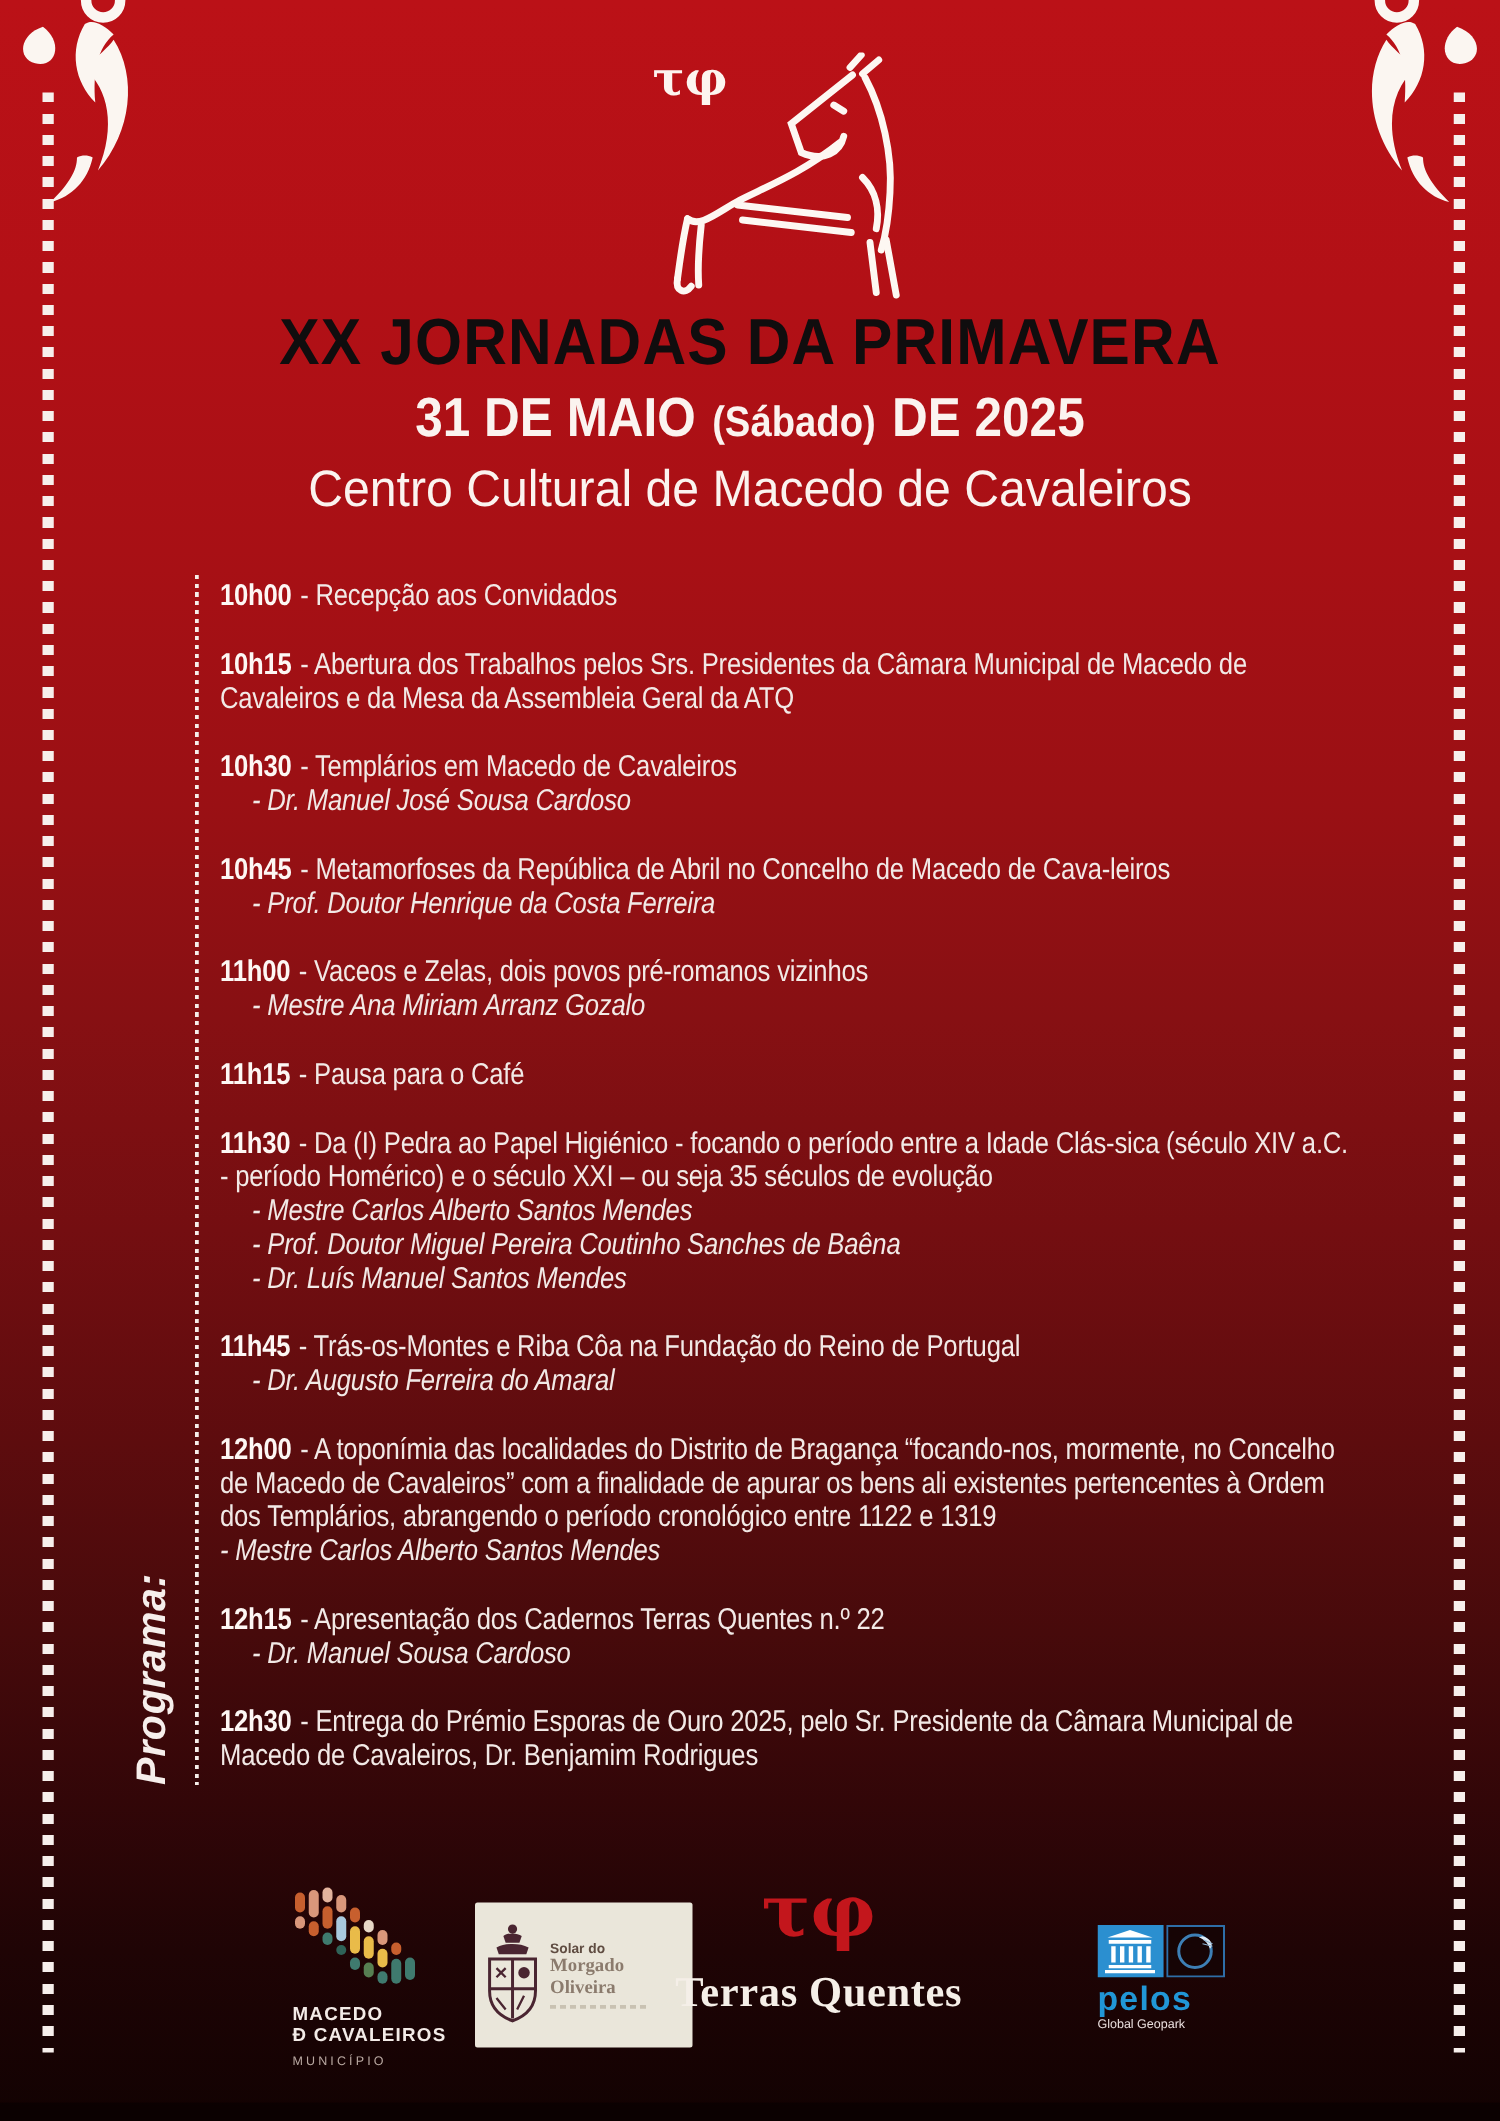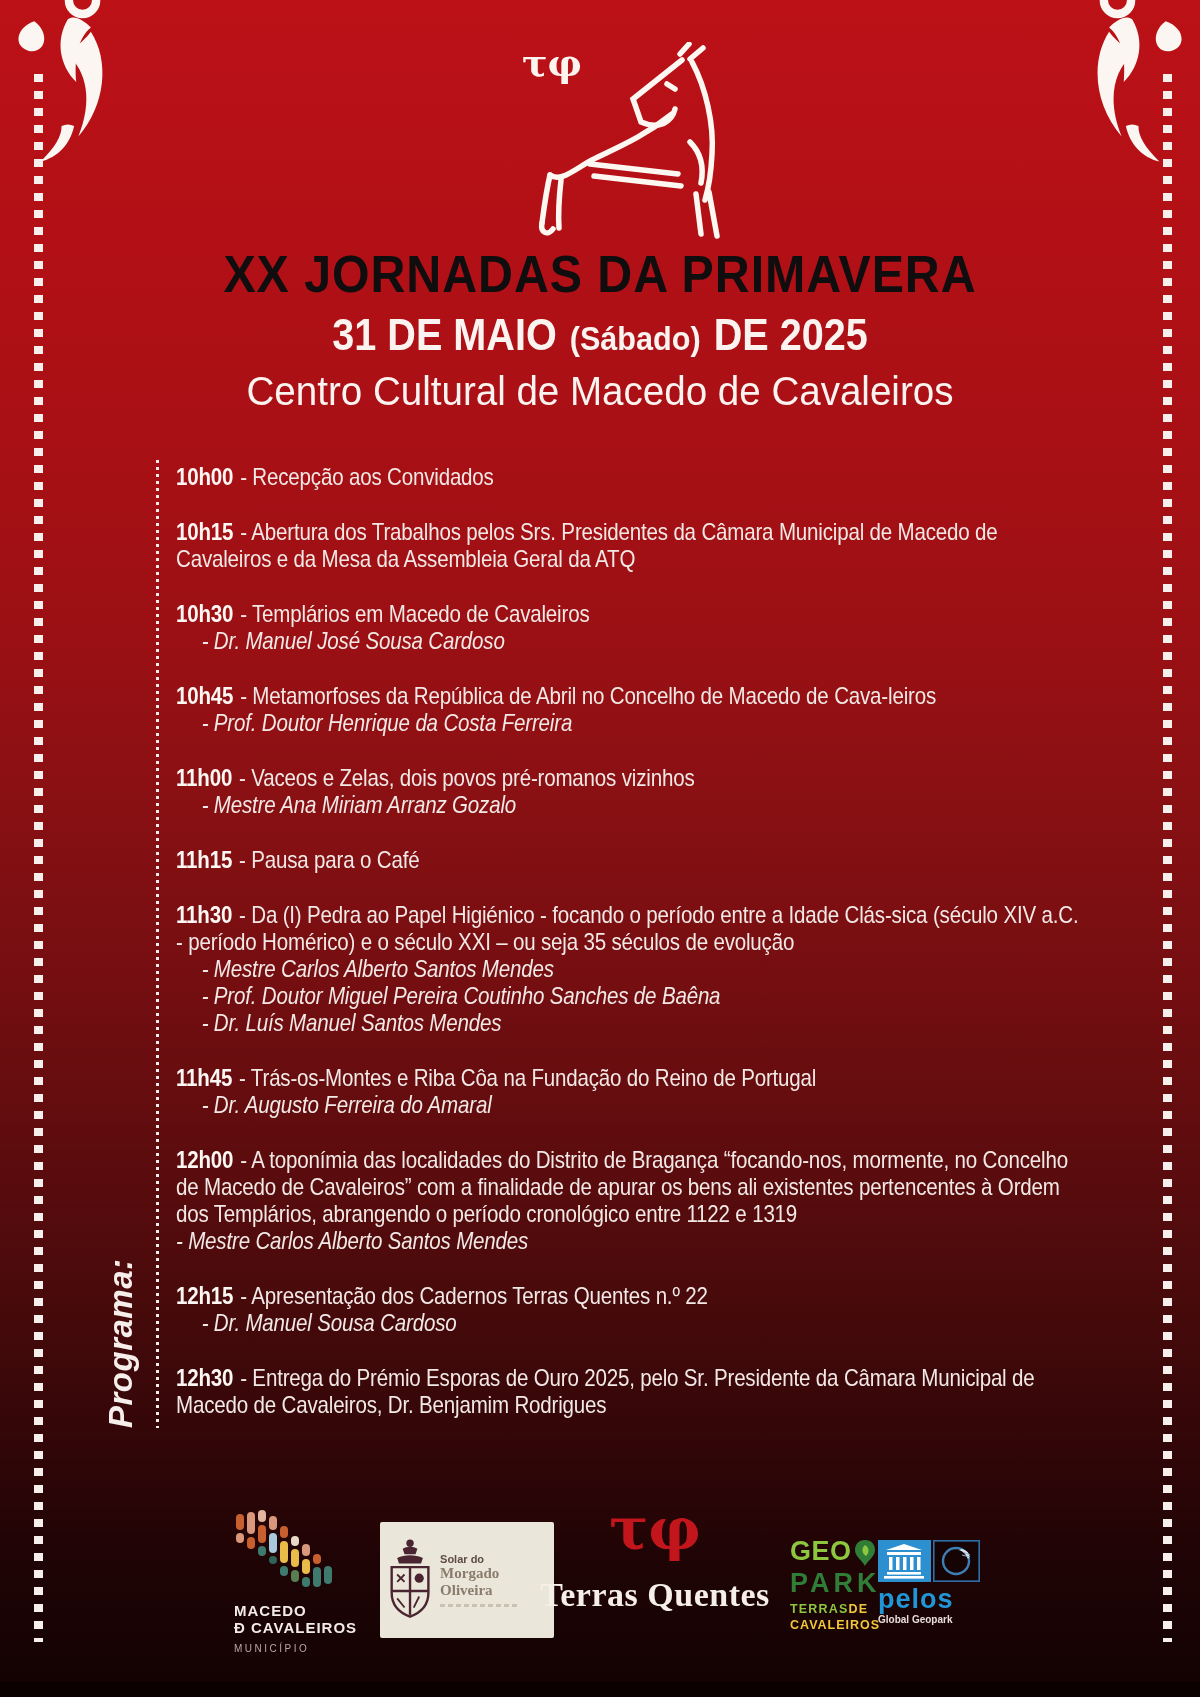--- a/index.html
+++ b/index.html
@@ -91,21 +91,21 @@
   .geo-pin{ margin-left:2px; margin-top:1px; }
   .geo-park{ font-size:27px; font-weight:800; letter-spacing:4px; color:#2f7d36; margin-top:3px; }
   .geo-row3{ margin-top:6px; font-size:12.5px; font-weight:700; letter-spacing:1.2px; }
   .geo-terras{ color:#8dc63f; }
   .geo-de{ color:#f3c73b; }
   .geo-cav{ margin-top:3px; font-size:12.5px; font-weight:700; letter-spacing:1px; color:#f3c73b; }
   .unesco{ position:absolute; left:878px; top:1540px; }
   .unesco-logos{ display:flex; }
   .unesco-word{ margin-top:4px; font-size:27px; font-weight:800; letter-spacing:1px;
                 color:#2196d6; line-height:26px; }
-  .unesco-sub{ margin-top:2px; font-size:10px; font-weight:700; color:#e9dedd; }
+  .unesco-sub{ margin-top:2px; font-size:10px; font-weight:400; color:#e9dedd; }
   .bottom-strip{ position:absolute; left:0; bottom:0; width:100%; height:15px;
                  background:rgba(0,0,0,.38); }
 </style>
 </head>
 <body>
 
 <div class="page">
 
   <div class="flourish fl-tl">
     <svg viewBox="0 0 110 170" fill="#fbf6f1">
@@ -265,34 +265,20 @@
       <div class="solar-line2">Morgado Oliveira</div>
       <div class="solar-rule"></div>
     </div>
   </div>
 
   <div class="tq">
     <div class="tq-symbol">τφ</div>
     <div class="tq-name">Terras Quentes</div>
   </div>
 
-  <div class="geo">
-    <div class="geo-row1">
-      <span class="geo-geo">GEO</span>
-      <svg class="geo-pin" width="22" height="28" viewBox="0 0 22 28">
-        <path d="M11,1 C17,1 21,5 21,11 C21,18 13,22 11,27 C9,22 1,18 1,11 C1,5 5,1 11,1 Z" fill="#2f7d36"></path>
-        <path d="M11,6 C15,8 16,13 12,17 C8,15 7,9 11,6 Z" fill="#8dc63f"></path>
-      </svg>
-    </div>
-    <div class="geo-park">PARK</div>
-    <div class="geo-row3">
-      <span class="geo-terras">TERRAS</span><span class="geo-de">DE</span>
-    </div>
-    <div class="geo-cav">CAVALEIROS</div>
-  </div>
 
   <div class="unesco">
     <div class="unesco-logos">
       <svg width="53" height="42" viewBox="0 0 53 42">
         <rect width="53" height="42" fill="#2b8fd0"></rect>
         <polygon points="26,4 8,10 44,10" fill="#fff"></polygon>
         <rect x="9" y="12" width="34" height="3" fill="#fff"></rect>
         <rect x="11" y="17" width="3.5" height="13" fill="#fff"></rect>
         <rect x="18" y="17" width="3.5" height="13" fill="#fff"></rect>
         <rect x="25" y="17" width="3.5" height="13" fill="#fff"></rect>

